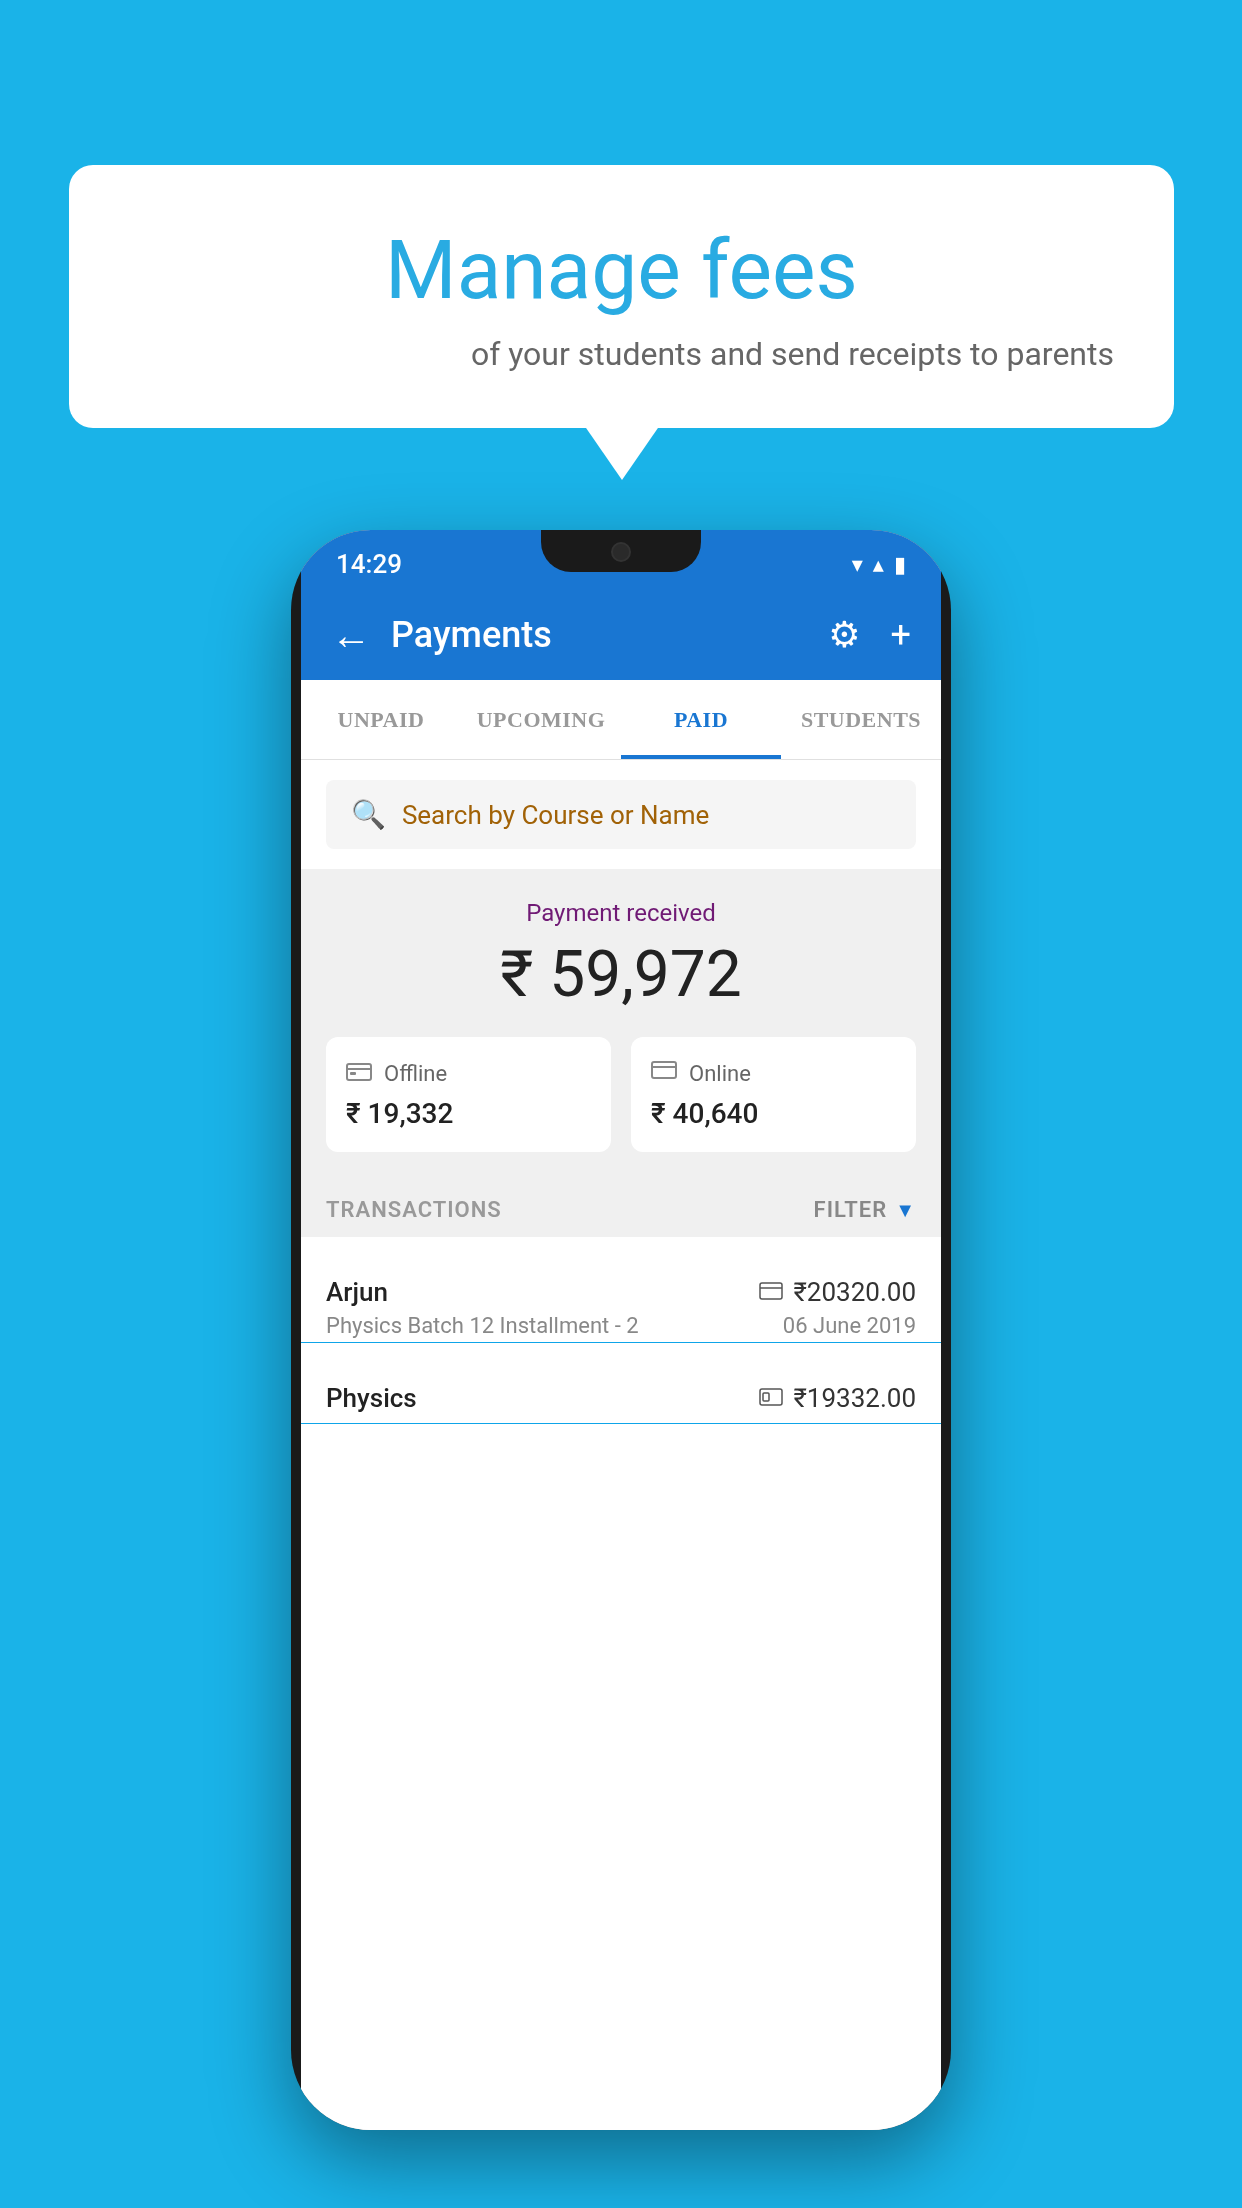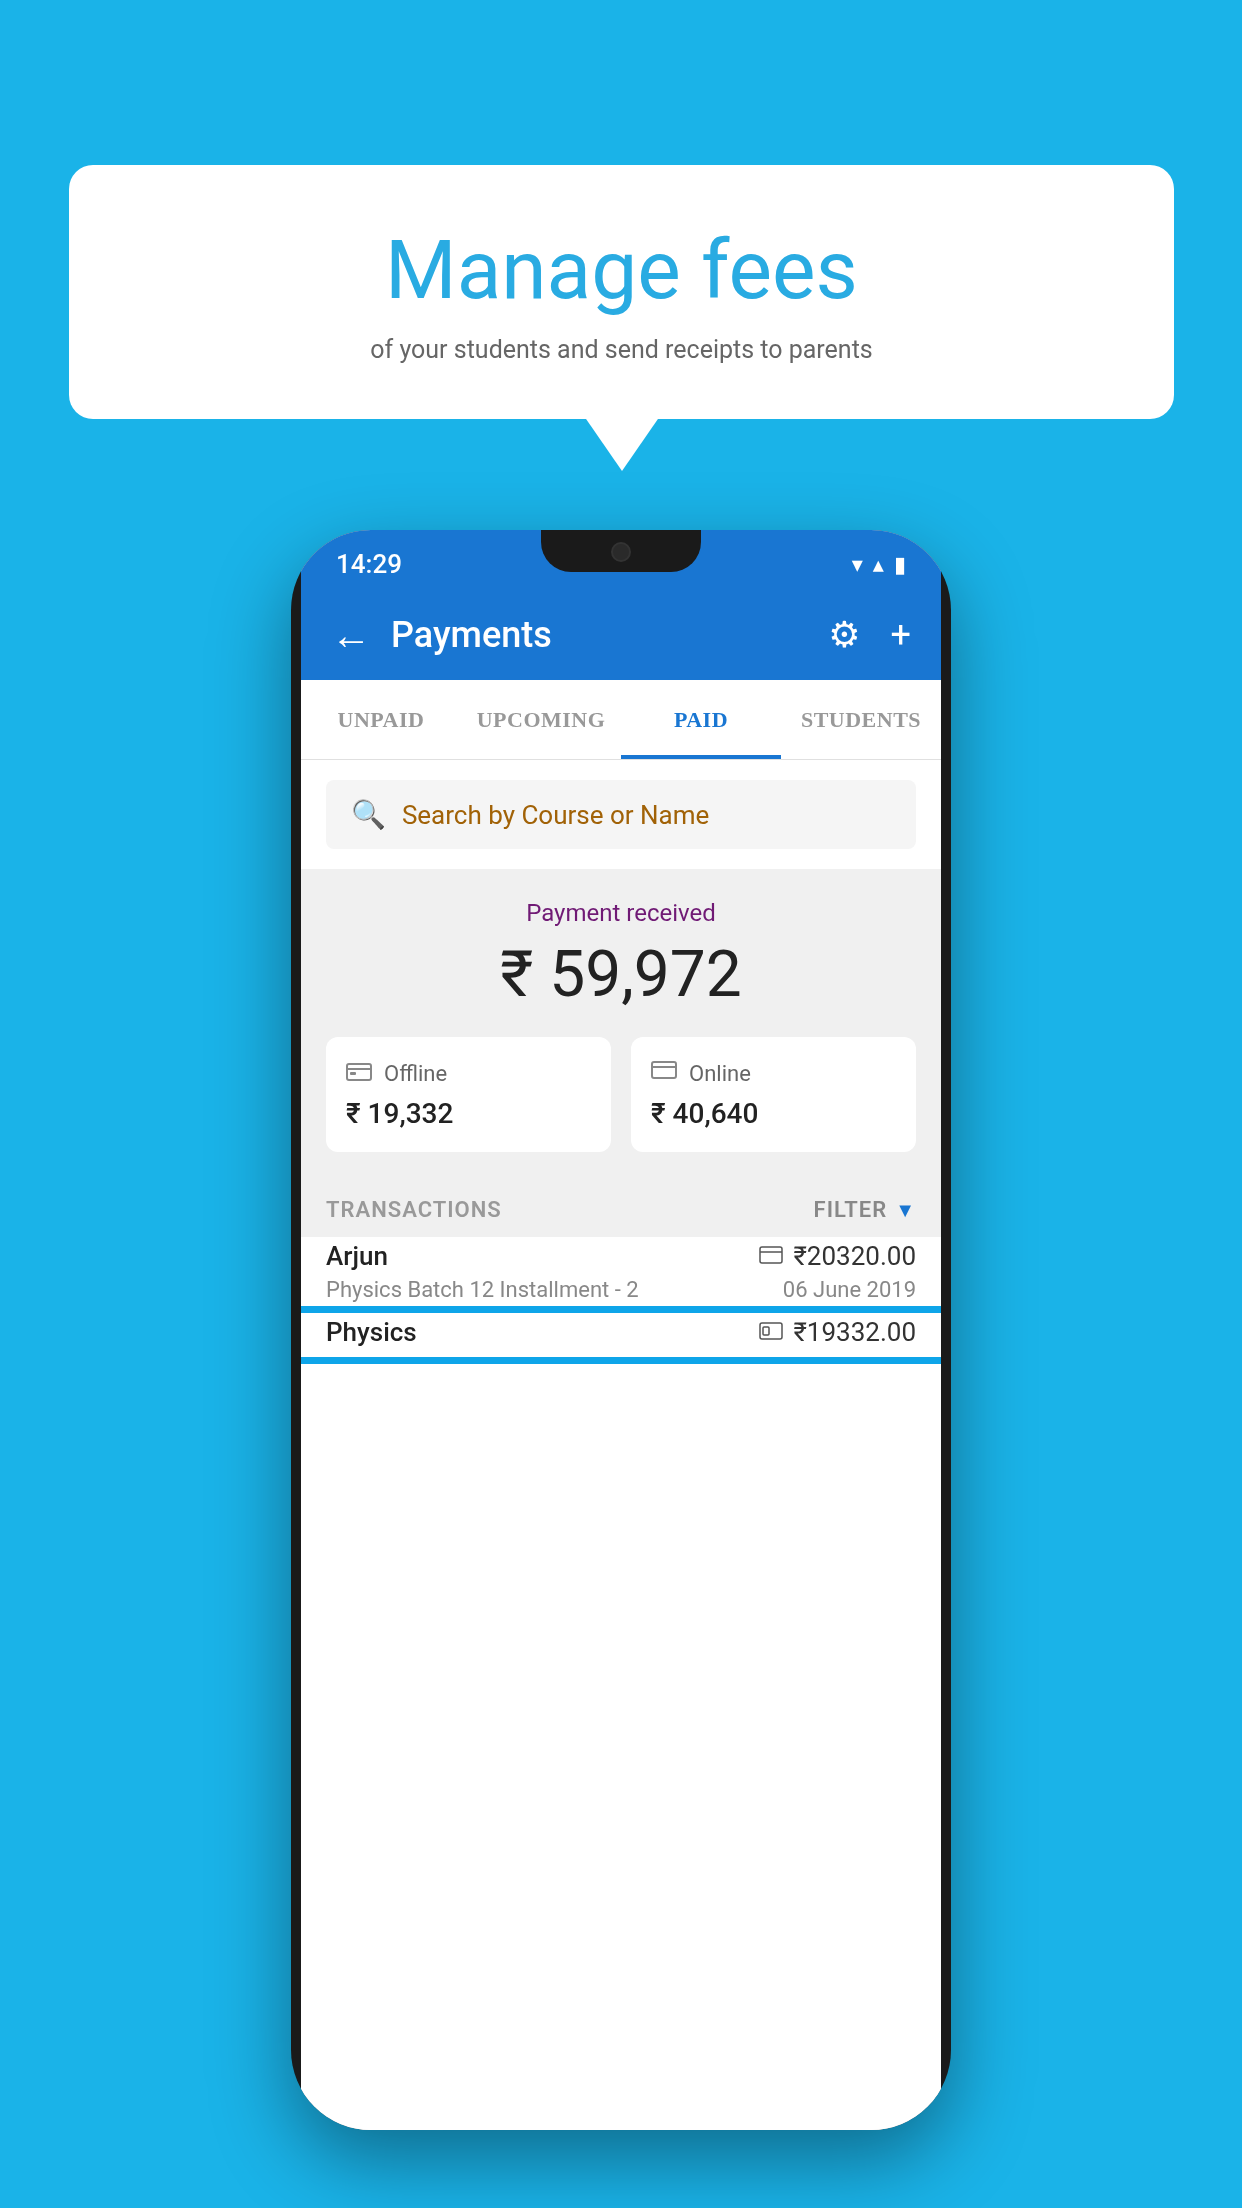--- a/index.html
+++ b/index.html
@@ -44,23 +44,24 @@
 
     .bubble-title {
       font-size: 82px;
       font-weight: 400;
       color: #29abe2;
       line-height: 1.1;
       margin-bottom: 20px;
     }
 
     .bubble-subtitle {
-      font-size: 25px;
+      font-size: 32px;
       color: #666;
       font-weight: 400;
+      text-align: right;
     }
 
     
     .phone-wrapper {
       position: absolute;
       top: 530px;
       left: 50%;
       transform: translateX(-50%);
       width: 660px;
     }
@@ -331,21 +332,22 @@
 
     
     .transaction-list {
       background: white;
       flex: 1;
       overflow: hidden;
     }
 
     .transaction-item {
       padding: 4px 25px;
-      border-bottom: 7px solid #0ea5e9;
+      border-bottom: 1px solid #0ea5e9;
+      margin-top: 36px;
     }
 
     .transaction-row1 {
       display: flex;
       justify-content: space-between;
       align-items: center;
       margin-bottom: 6px;
     }
 
     .transaction-name {

